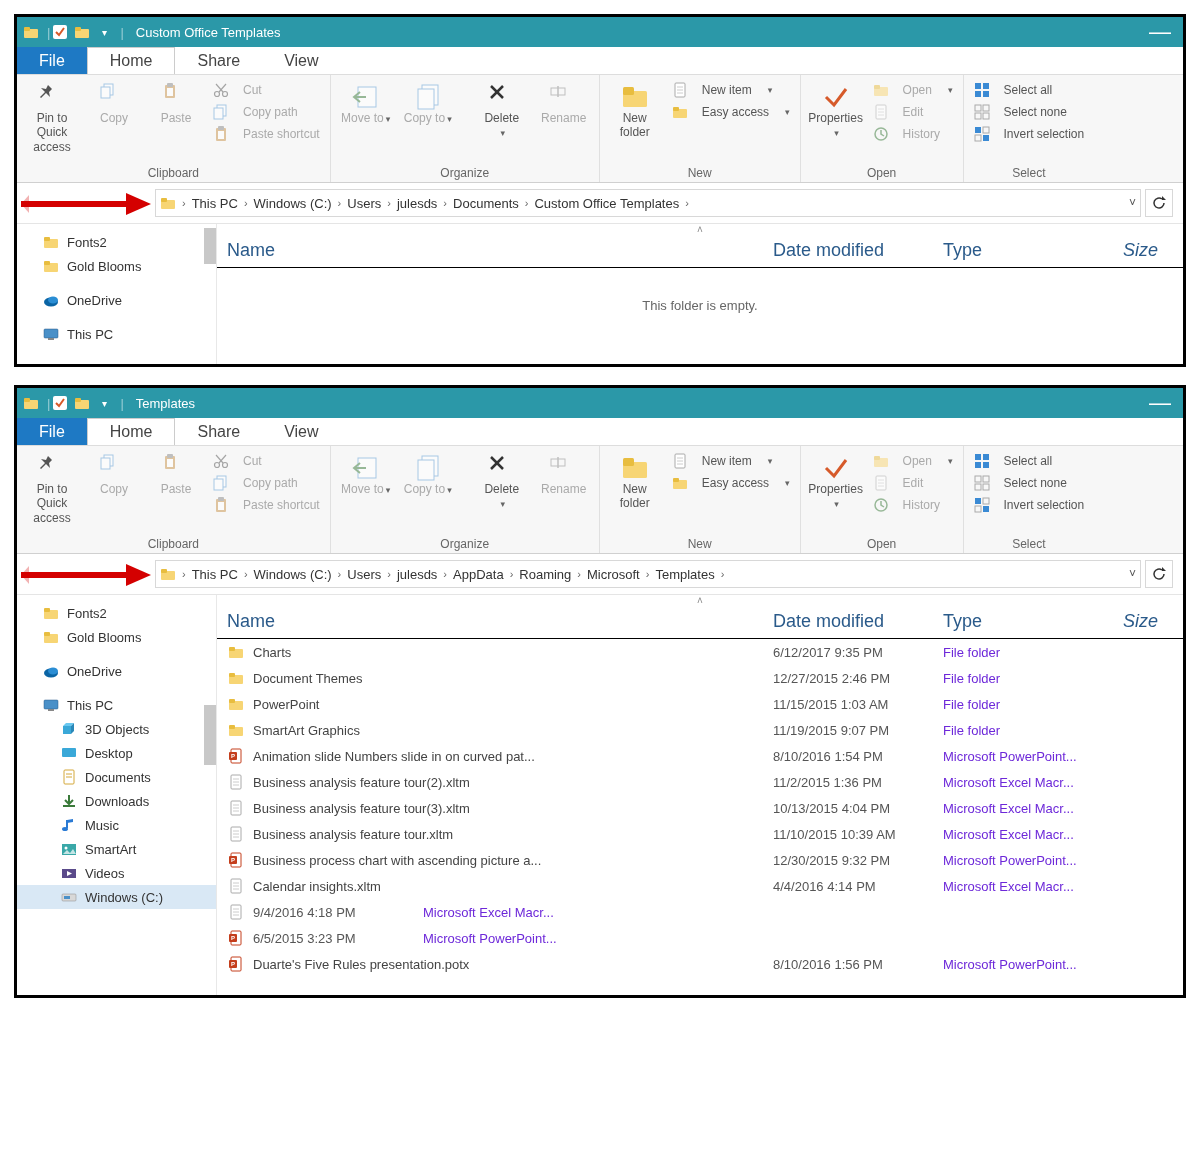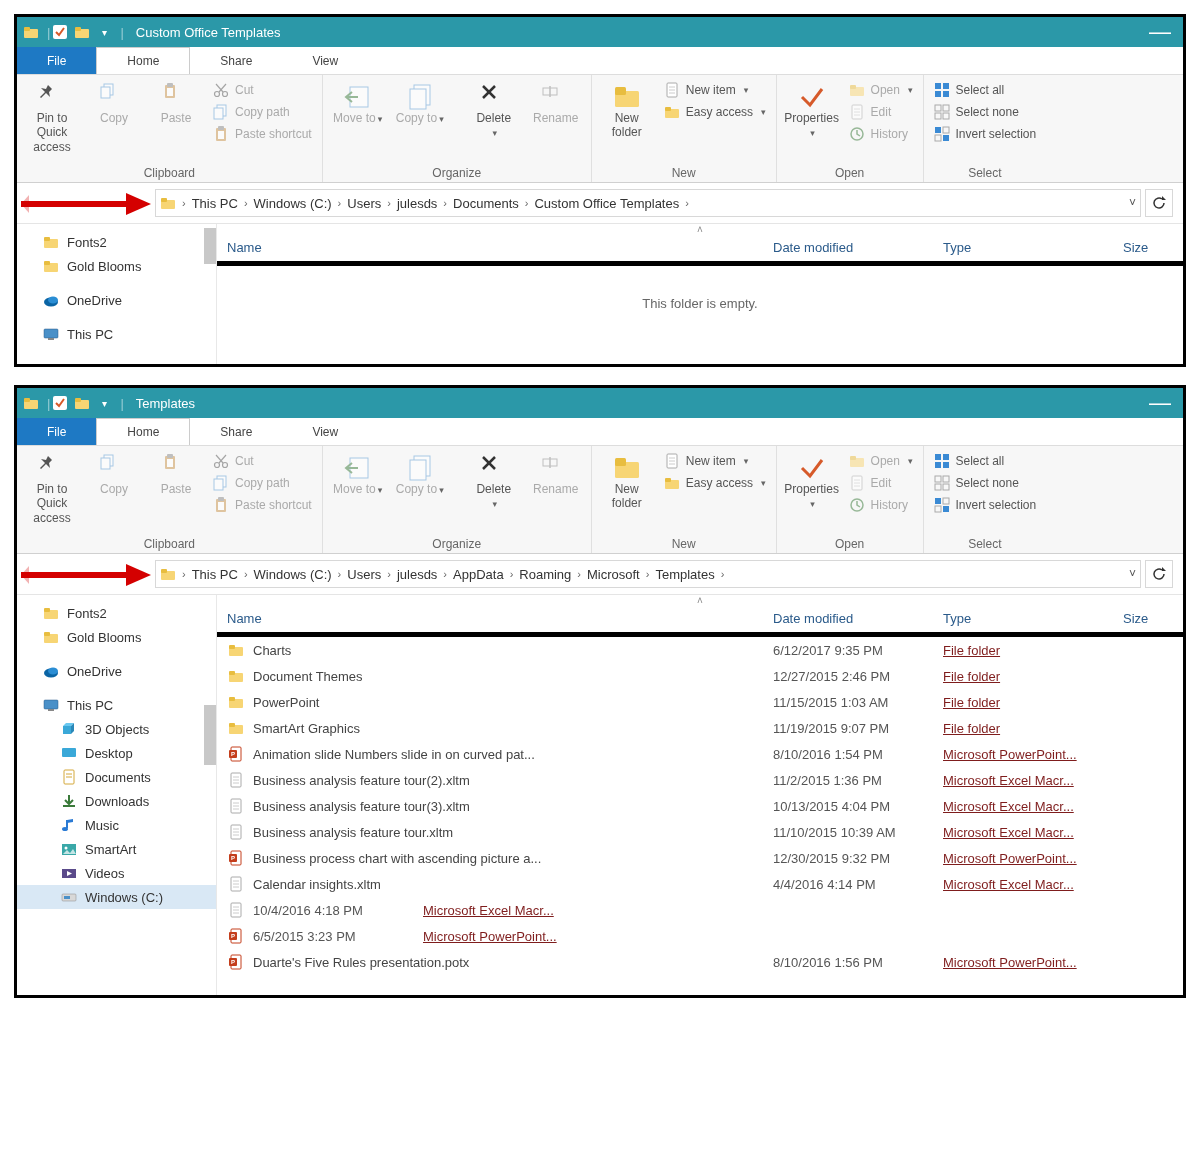--- a/index.html
+++ b/index.html
@@ -4,61 +4,61 @@
 <style>
   * { box-sizing: border-box; margin: 0; padding: 0; }
   body { font-family: "Segoe UI", Tahoma, sans-serif; font-size: 13px; color: #333; background: #fff; padding: 14px; }
   .window { border: 3px solid #000; margin-bottom: 18px; background: #fff; position: relative; }
   .titlebar { background: #2b98a8; color: #fff; display: flex; align-items: center; height: 30px; padding: 0 6px; }
   .titlebar .qat-icon { width: 16px; height: 16px; margin-right: 6px; display: inline-flex; align-items: center; justify-content: center; }
   .titlebar .title { margin-left: 10px; font-size: 13px; }
   .titlebar .sep { color: rgba(255,255,255,0.5); margin: 0 2px; }
   .titlebar .min { margin-left: auto; font-size: 22px; line-height: 10px; padding-right: 6px; }
   .tabstrip { display: flex; align-items: stretch; height: 28px; background: #fff; border-bottom: 1px solid #ddd; }
-  .tab { padding: 0 30px; display: flex; align-items: center; font-size: 12px; color: #444; cursor: default; }
+  .tab { padding: 0 22px; display: flex; align-items: center; font-size: 16px; color: #444; cursor: default; }
   .tab.file { background: #1e79c4; color: #fff; }
   .tab.active { border: 1px solid #ccc; border-bottom: none; background: #fff; }
   .ribbon { display: flex; background: #f7f7f7; border-bottom: 1px solid #d0d0d0; height: 108px; }
   .group { display: flex; flex-direction: column; border-right: 1px solid #e0e0e0; padding: 4px 6px 2px 6px; justify-content: space-between; }
   .group-body { display: flex; align-items: flex-start; gap: 4px; flex: 1; }
   .group-label { text-align: center; font-size: 12px; color: #666; padding: 2px 0 0 0; }
   .big-btn { display: flex; flex-direction: column; align-items: center; justify-content: flex-start; width: 58px; padding: 4px 2px; font-size: 12px; color: #555; text-align: center; line-height: 1.2; }
   .big-btn .ico { width: 28px; height: 28px; display: flex; align-items: center; justify-content: center; }
   .small-btns { display: flex; flex-direction: column; gap: 4px; padding-top: 2px; }
-  .small-btn { display: flex; align-items: center; gap: 6px; font-size: 12px; color: #555; padding: 1px 4px; white-space: nowrap; }
+  .small-btn { display: flex; align-items: center; gap: 14px; font-size: 12px; color: #555; padding: 1px 4px; white-space: nowrap; }
   .small-btn .ico { width: 16px; height: 16px; display: inline-flex; align-items: center; justify-content: center; }
   .disabled { color: #aaa; }
   .disabled svg { opacity: 0.5; }
   .dd { font-size: 9px; margin-left: 2px; color: #666; }
   .addressrow { display: flex; align-items: center; padding: 6px 10px 6px 4px; gap: 4px; border-bottom: 1px solid #e5e5e5; position: relative; }
   .arrow-annot { width: 130px; height: 24px; position: relative; flex-shrink: 0; }
   .addrbox { flex: 1; border: 1px solid #d8d8d8; display: flex; align-items: center; height: 28px; padding: 0 4px; gap: 2px; overflow: hidden; }
   .crumb { display: flex; align-items: center; gap: 2px; white-space: nowrap; }
   .crumb .chev { color: #666; font-size: 11px; padding: 0 4px; }
   .addr-tail { margin-left: auto; display: flex; align-items: center; gap: 6px; color: #555; font-size: 12px; }
   .refresh { border: 1px solid #d8d8d8; width: 28px; height: 28px; display: flex; align-items: center; justify-content: center; }
   .body { display: flex; }
   .navpane { width: 200px; border-right: 1px solid #e8e8e8; padding: 6px 0; position: relative; }
   .navpane .item { display: flex; align-items: center; gap: 8px; padding: 4px 8px 4px 26px; font-size: 13px; color: #333; }
   .navpane .item.sub { padding-left: 44px; }
   .navpane .item.selected { background: #d9e8f5; }
   .navpane .ico { width: 16px; height: 16px; display: inline-flex; align-items: center; justify-content: center; }
   .scrollthumb { position: absolute; right: 0; width: 12px; background: #c8c8c8; }
   .listpane { flex: 1; display: flex; flex-direction: column; }
-  .colheaders { display: flex; padding: 6px 10px; border-bottom: 5px solid #000000; color: #2a5a8a; font-size: 13px; }
+  .colheaders { display: flex; padding: 6px 10px; border-bottom: 1px solid #000000; color: #2a5a8a; font-size: 18px; }
   .col-name { flex: 1; }
   .col-date { width: 170px; }
   .col-type { width: 180px; }
-  .col-size { width: 50px; }
+  .col-size { width: 50px; font-style: italic; }
   .empty { text-align: center; color: #666; padding: 30px 0 50px 0; font-size: 13px; }
   .row { display: flex; padding: 4px 10px; font-size: 13px; color: #444; align-items: center; }
   .row .rico { width: 18px; height: 18px; margin-right: 8px; display: inline-flex; align-items: center; justify-content: center; }
   .row .rname { flex: 1; white-space: nowrap; overflow: hidden; text-overflow: ellipsis; padding-right: 10px; }
   .row .rdate { width: 170px; color: #555; }
-  .row .rtype { width: 180px; color: #7f1d1d; white-space: nowrap; overflow: hidden; text-overflow: ellipsis; text-decoration: underline; }
+  .row .rtype { width: 180px; color: #6d28d9; white-space: nowrap; overflow: hidden; text-overflow: ellipsis; }
   .row .rsize { width: 50px; }
   .sort-ind { text-align: center; font-size: 10px; color: #888; height: 10px; }
   svg { display: block; }
 </style>
 </head>
 <body>
 
 <svg width="0" height="0" style="position:absolute">
   <defs>
     <g id="i-folder">
@@ -1029,21 +1029,21 @@
       <span class="rdate">4/4/2016 4:14 PM</span>
       <span class="rtype">Microsoft Excel Macr...</span>
       <span class="rsize"></span>
     </div>
     <div class="row">
       <span class="rico">
               <svg width="16" height="16" viewBox="0 0 16 16">
                 <use href="#i-file"></use>
               </svg>
             </span>
-      <span class="rdate">10/4/2016 4:18 PM</span>
+      <span class="rdate">9/4/2016 4:18 PM</span>
       <span class="rtype">Microsoft Excel Macr...</span>
       <span class="rsize"></span>
     </div>
     <div class="row">
       <span class="rico">
               <svg width="16" height="16" viewBox="0 0 16 16">
                 <use href="#i-ppt"></use>
               </svg>
             </span>
       <span class="rdate">6/5/2015 3:23 PM</span>

